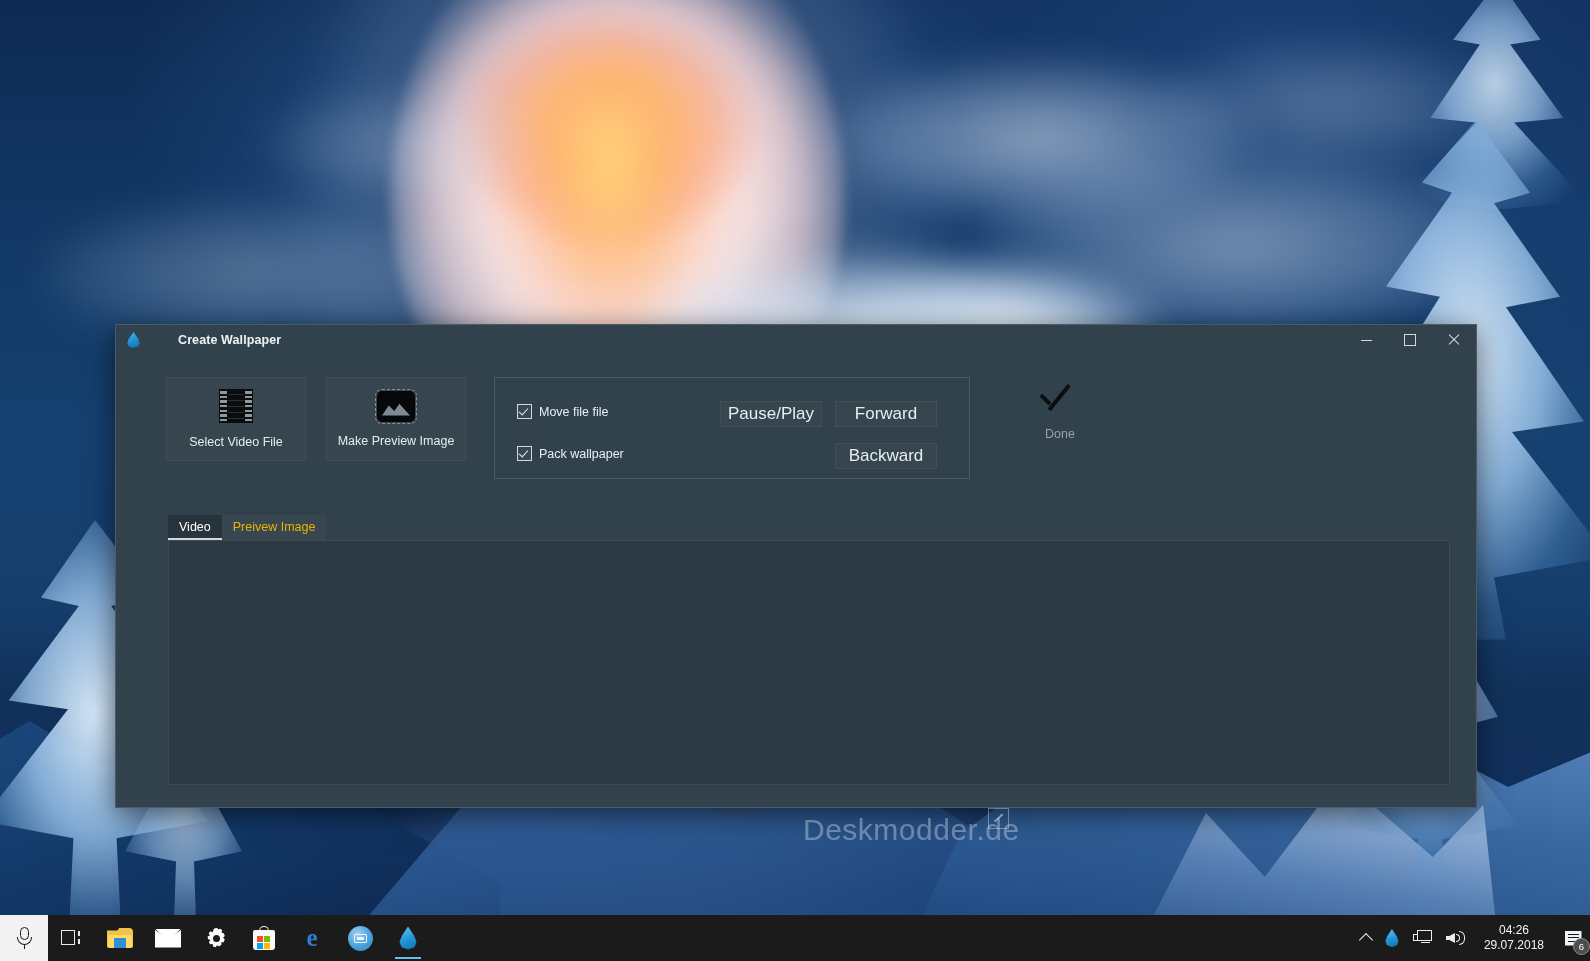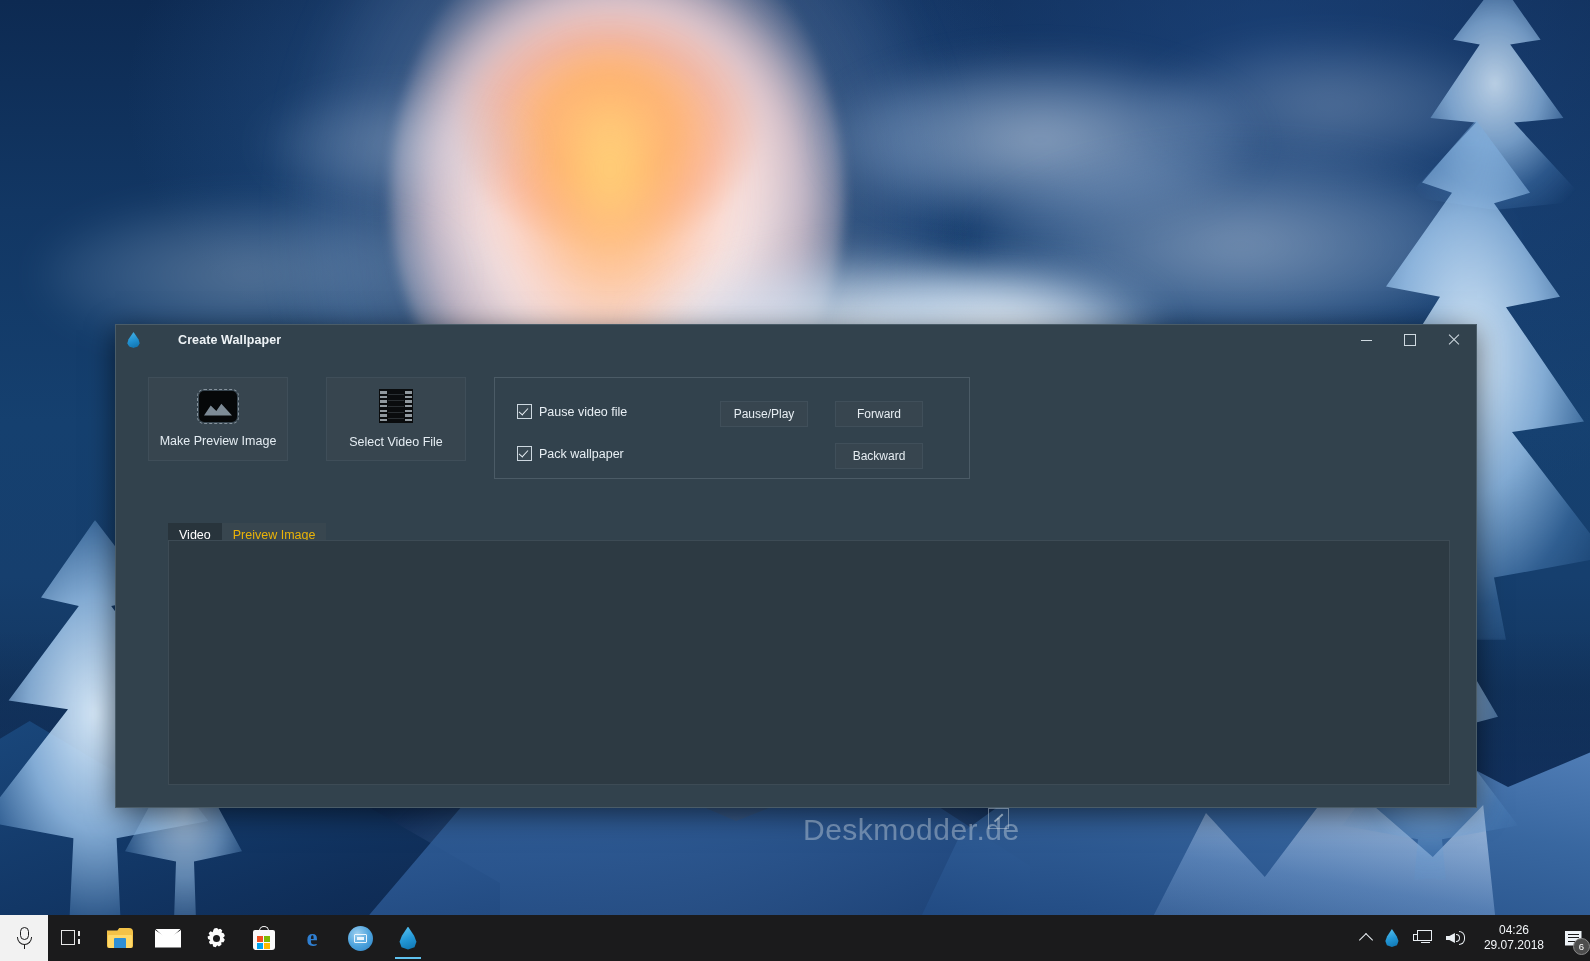--- a/index.html
+++ b/index.html
@@ -281,25 +281,25 @@
     position: absolute; left: 3px; top: 1px;
     width: 4px; height: 8px;
     border: solid #e8eff4;
     border-width: 0 1.6px 1.6px 0;
     transform: rotate(42deg);
   }
   .chk-label { color: #e8eff4; font-size: 12.5px; margin-left: 7px; }
 
   .optbtn {
     position: absolute;
-    width: 88px; height: 26px;
+    width: 102px; height: 26px;
     background: #37454f;
     border: 1px solid #404f5a;
     color: #e6edf2;
-    font-size: 12px;
+    font-size: 17px;
     font-family: "Liberation Sans", sans-serif;
     cursor: pointer;
     box-sizing: border-box;
   }
   #btn-pause-play { left: 225px; top: 23px; }
   #btn-forward    { left: 340px; top: 23px; }
   #btn-backward   { left: 340px; top: 65px; }
 
   
   .done-wrap {
@@ -338,21 +338,20 @@
     font-size: 12.5px;
     color: #eab308;
     background: #38464f;
     cursor: pointer;
     border-bottom: 2px solid transparent;
   }
   .tab.active {
     color: #ffffff;
     background: #28343c;
     border-bottom: 2px solid #cfd9e0;
-    margin-top: 8px;
   }
 
   .tabpanel {
     position: absolute; left: 40px; top: 185px;
     width: 1282px; height: 245px;
     background: #2d3a43;
     border: 1px solid #3d4b55;
     box-sizing: border-box;
   }
 
@@ -607,49 +606,53 @@
         <div class="win-btn close">
           <div class="glyph-close"></div>
         </div>
       </div>
     </div>
 
     <div class="dlg-body">
 
       <div class="top-row">
 
+        <div class="bigbtn" id="btn-select-video">
+          <div class="film">
+            <div class="film-mid"></div>
+          </div>
+          <div class="lbl">Select Video File</div>
+        </div>
+
         <div class="bigbtn" id="btn-make-preview">
           <div class="pic">
             <div class="mount"></div>
           </div>
           <div class="lbl">Make Preview Image</div>
         </div>
 
-        <div class="bigbtn" id="btn-select-video">
-          <div class="film">
-            <div class="film-mid"></div>
-          </div>
-          <div class="lbl">Select Video File</div>
-        </div>
-
 
         <div class="optbox">
           <div class="chk-row r1">
             <span class="chkbox"></span>
-            <span class="chk-label">Pause video file</span>
+            <span class="chk-label">Move file file</span>
           </div>
           <div class="chk-row r2">
             <span class="chkbox"></span>
             <span class="chk-label">Pack wallpaper</span>
           </div>
           <button class="optbtn" id="btn-pause-play">Pause/Play</button>
           <button class="optbtn" id="btn-forward">Forward</button>
           <button class="optbtn" id="btn-backward">Backward</button>
         </div>
 
+        <div class="done-wrap">
+          <div class="check-mark"></div>
+          <div class="done-lbl">Done</div>
+        </div>
       </div>
 
       <div class="tabstrip">
         <div class="tab active">Video</div>
         <div class="tab">Preivew Image</div>
       </div>
 
       <div class="tabpanel"></div>
 
       <div class="watermark">Deskmodder.de</div>

